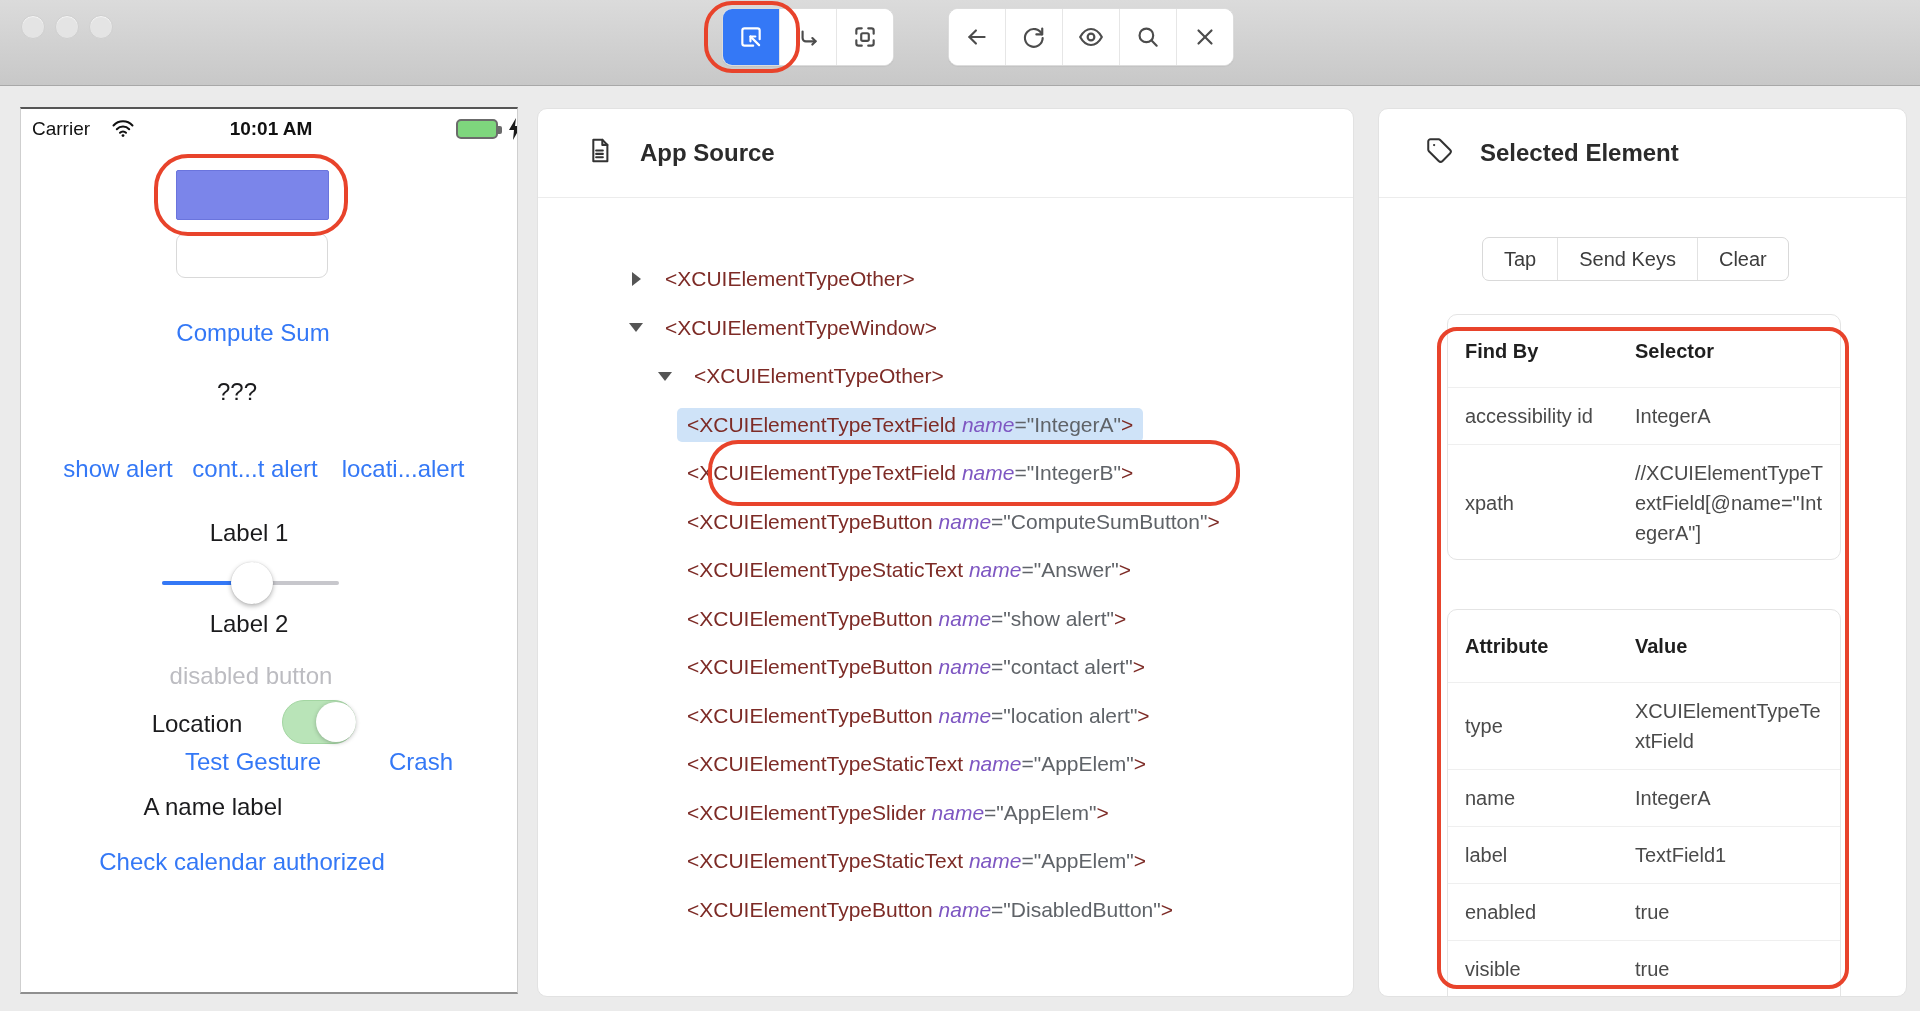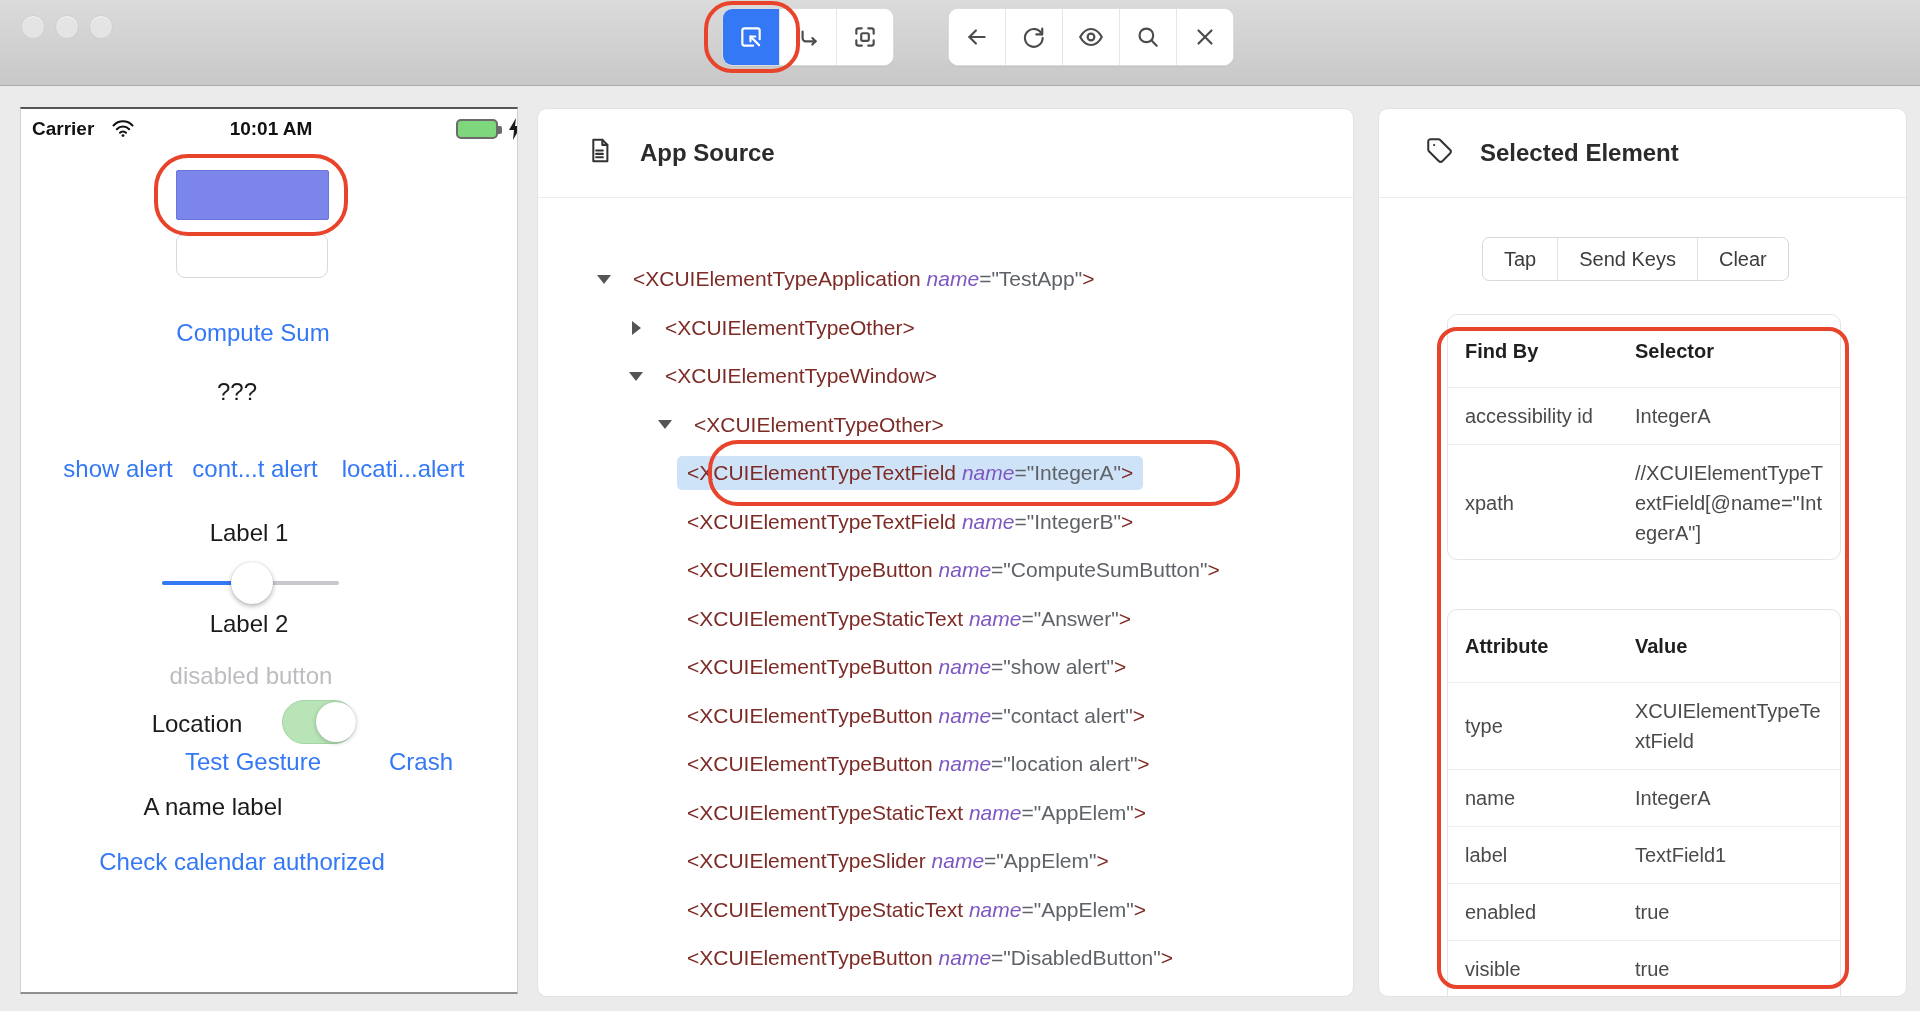--- a/index.html
+++ b/index.html
@@ -25,21 +25,21 @@
   .red-ring{position:absolute;border:4px solid var(--color-annotation,#e8432b);
     box-sizing:border-box;pointer-events:none;z-index:50;}
   
   .panel{position:absolute;background:#fff;border:1px solid #e2e2e2;border-radius:10px;overflow:hidden;}
   .panel-header{height:88px;border-bottom:1px solid #ececec;display:flex;align-items:center;
     gap:27px;padding-left:48px;font-size:24px;font-weight:600;color:#2b2b2b;}
   
   #device-panel{left:20px;top:107px;width:496px;height:883px;border-radius:0;
     border:1px solid #cfcfcf;border-top:2px solid #555;border-bottom:2px solid #8f8f8f;}
   .statusbar{position:absolute;left:0;top:6px;width:100%;height:28px;}
-  .carrier{position:absolute;left:11px;top:3px;font-size:19px;font-weight:700;color:#111;}
+  .carrier{position:absolute;left:11px;top:3px;font-size:19px;font-weight:400;color:#111;}
   .wifi{position:absolute;left:90px;top:3px;}
   .clock{position:absolute;left:250px;top:3px;transform:translateX(-50%);
     font-size:19px;font-weight:700;color:#111;}
   .battery{position:absolute;left:435px;top:4px;width:42px;height:20px;border:2px solid #6b6b6b;
     border-radius:5px;background:#7ed67d;box-sizing:border-box;}
   .battery:after{content:"";position:absolute;right:-6px;top:5px;width:4px;height:8px;
     background:#6b6b6b;border-radius:0 2px 2px 0;}
   .bolt{position:absolute;left:487px;top:3px;}
   .dev-text{position:absolute;transform:translateX(-50%);font-size:24px;color:#1b1b1d;white-space:nowrap;}
   .dev-link{color:var(--color-accent_blue,#3478f6);cursor:pointer;}
@@ -239,26 +239,20 @@
         <path d="M6.5 2.5 h8 l4.5 4.5 v14.5 h-12.5 z"></path>
           <path d="M14.5 2.5 v4.5 h4.5"></path>
         <path d="M9 12 h6"></path>
           <path d="M9 15 h6"></path>
           <path d="M9 18 h6"></path>
       </svg>
     </span>
     <span>App Source</span>
   </div>
   <div class="tree">
-      <div class="tree-row lvl0">
-    <span class="caret">
-          <span class="caret-down"></span>
-        </span>
-    <span class="node-text"><span class="xml-tag">&lt;XCUIElementTypeApplication</span><span class="xml-attr"> name</span><span class="xml-val">="TestApp"</span><span class="xml-tag">&gt;</span></span>
-  </div>
       <div class="tree-row lvl1">
     <span class="caret">
           <span class="caret-right"></span>
         </span>
     <span class="node-text"><span class="xml-tag">&lt;XCUIElementTypeOther</span><span class="xml-tag">&gt;</span></span>
   </div>
       <div class="tree-row lvl1">
     <span class="caret">
           <span class="caret-down"></span>
         </span>

